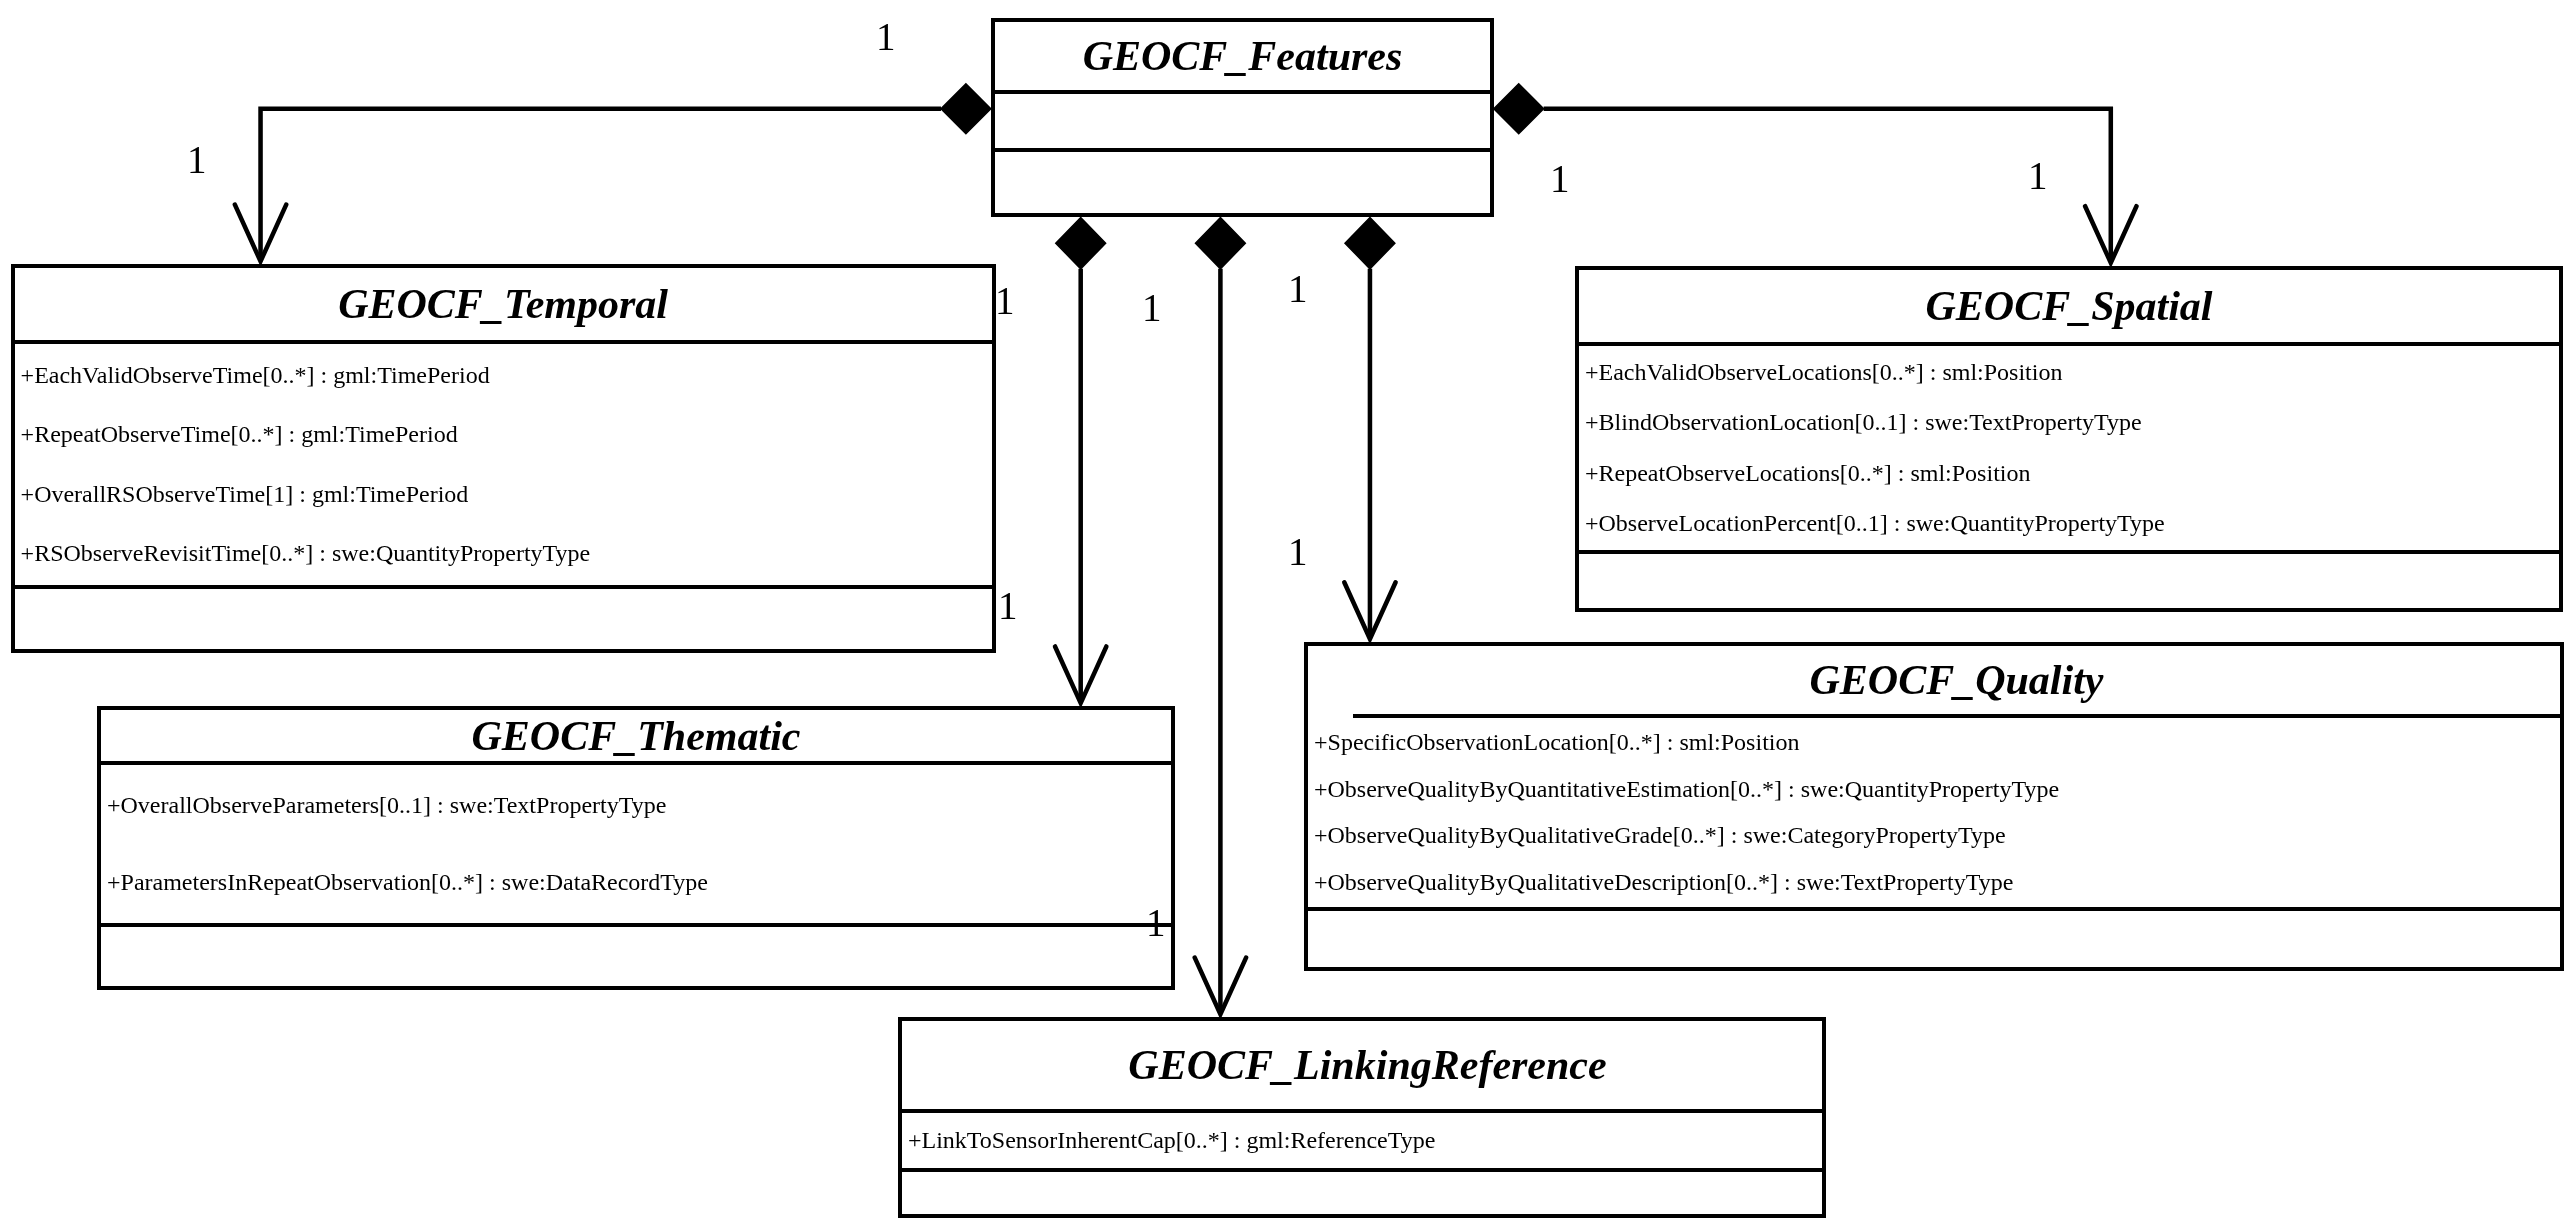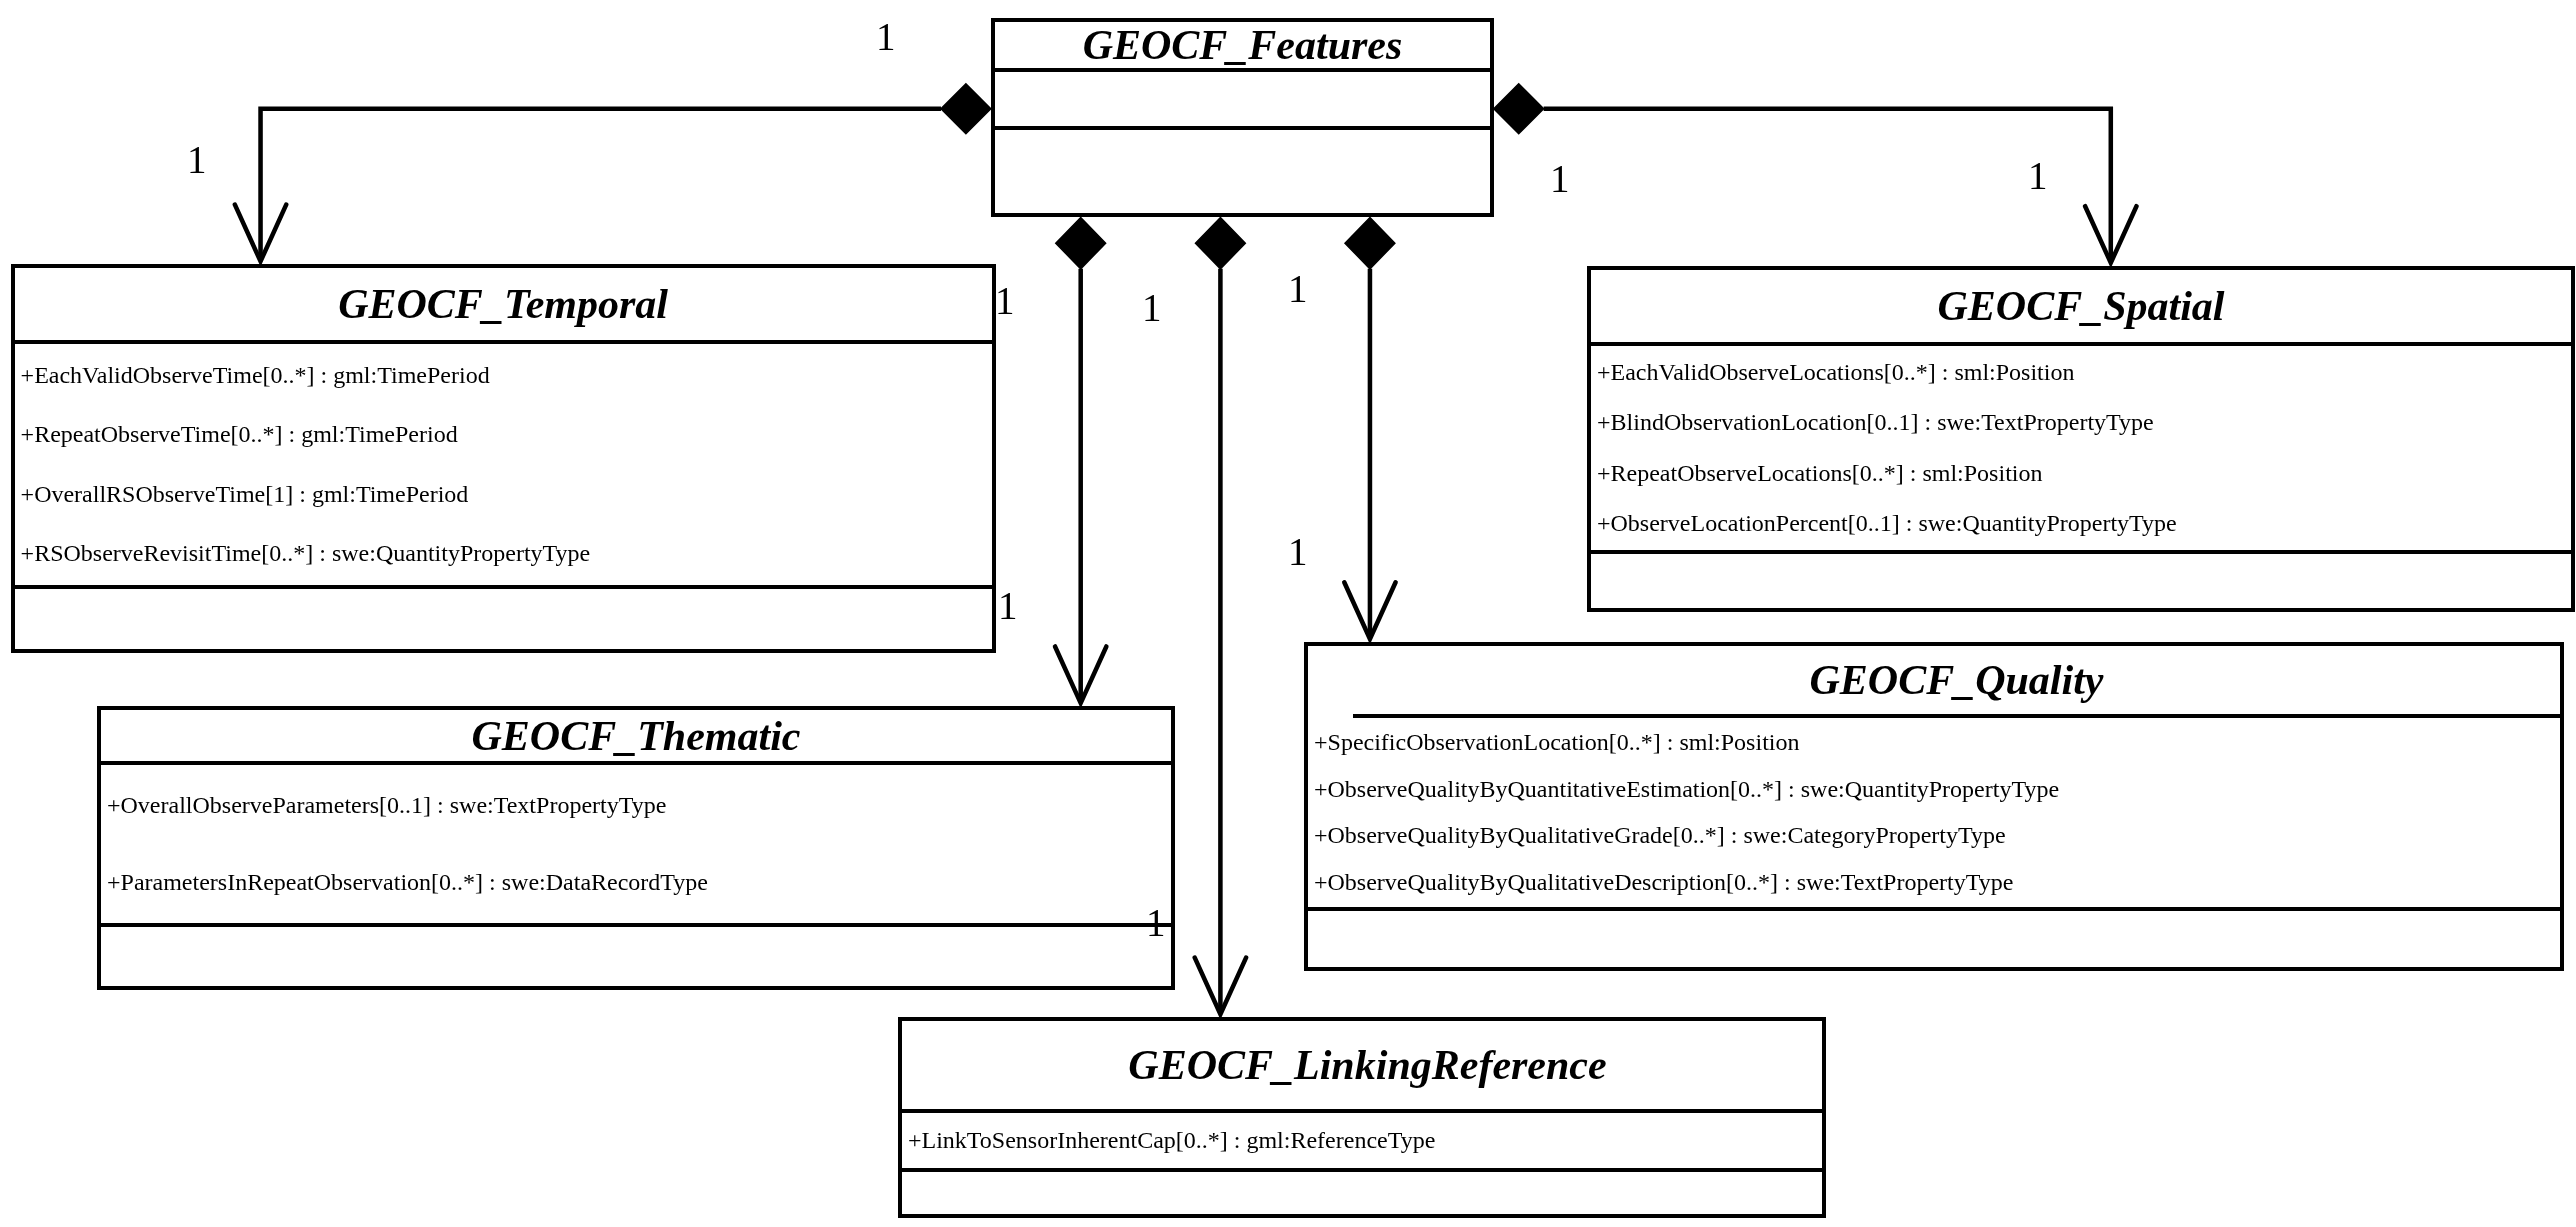--- a/index.html
+++ b/index.html
@@ -112,37 +112,37 @@
     </g>
 
     <g>
       <path class="cline" d="M1814,356 L1814,844"></path>
       <polygon class="cdiamond" points="1814,288 1847,322 1814,356 1781,322"></polygon>
       <polyline class="ahead" points="1780,771 1814,846 1848,771"></polyline>
     </g>
   </svg>
 
   <div class="uml-class" style="left:991px; top:18px; width:503px; height:199px;">
-    <div class="uml-title" style="height:50px;">GEOCF_Features</div>
+    <div class="uml-title" style="height:72px;">GEOCF_Features</div>
     <div class="uml-attrs" style="height:58px;"></div>
     <div class="uml-empty"></div>
   </div>
 
   <div class="uml-class" style="left:10.6px; top:264px; width:985px; height:389px;">
     <div class="uml-title" style="height:76px;">GEOCF_Temporal</div>
     <div class="uml-attrs" style="height:245px;">
       <div class="uml-attr">+EachValidObserveTime[0..*] : gml:TimePeriod</div>
       <div class="uml-attr">+RepeatObserveTime[0..*] : gml:TimePeriod</div>
       <div class="uml-attr">+OverallRSObserveTime[1] : gml:TimePeriod</div>
       <div class="uml-attr">+RSObserveRevisitTime[0..*] : swe:QuantityPropertyType</div>
     </div>
     <div class="uml-empty"></div>
   </div>
 
-  <div class="uml-class" style="left:1575px; top:266px; width:988px; height:346px;margin-left:12px;">
+  <div class="uml-class" style="left:1575px; top:266px; width:988px; height:346px;">
     <div class="uml-title" style="height:76px;">GEOCF_Spatial</div>
     <div class="uml-attrs" style="height:208px;">
       <div class="uml-attr">+EachValidObserveLocations[0..*] : sml:Position</div>
       <div class="uml-attr">+BlindObservationLocation[0..1] : swe:TextPropertyType</div>
       <div class="uml-attr">+RepeatObserveLocations[0..*] : sml:Position</div>
       <div class="uml-attr">+ObserveLocationPercent[0..1] : swe:QuantityPropertyType</div>
     </div>
     <div class="uml-empty"></div>
   </div>
 

